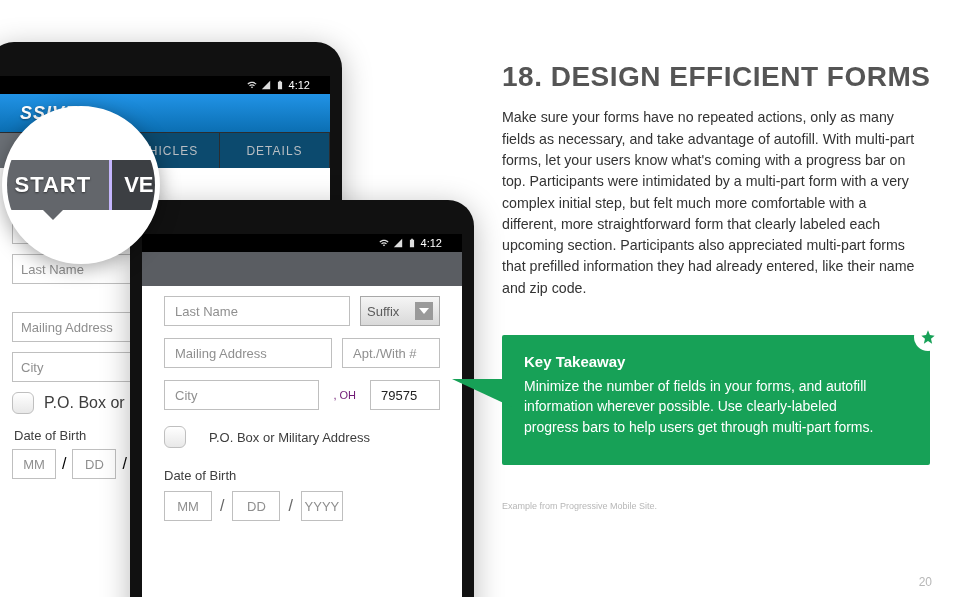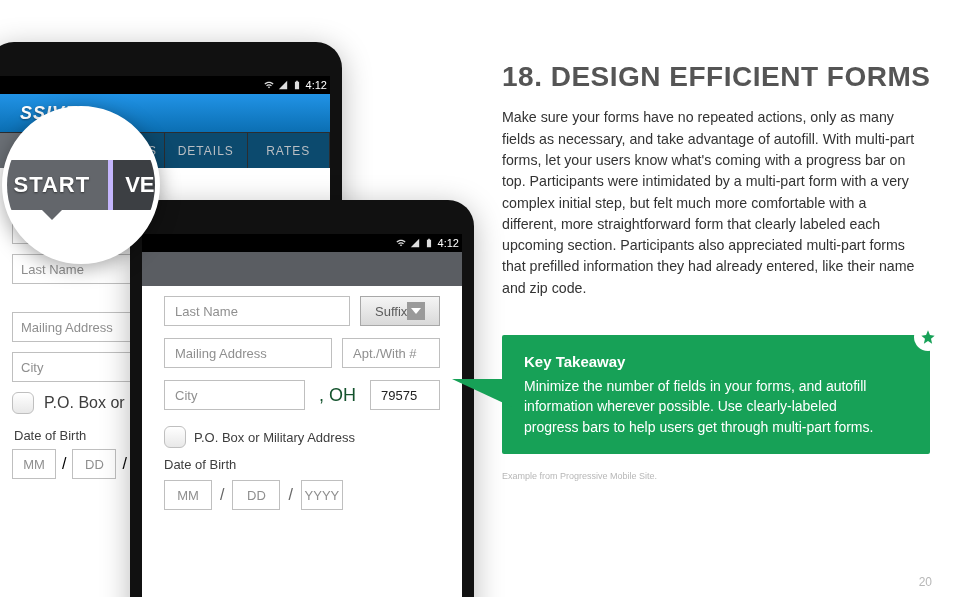--- a/index.html
+++ b/index.html
@@ -2,35 +2,35 @@
 <html><head>
 <meta charset="utf-8">
 <style>
 *{margin:0;padding:0;box-sizing:border-box}
 body{font-family:Helvetica,Arial,sans-serif;width:954px;height:597px;background:#fff;position:relative;overflow:hidden}
 
 
 .right{position:absolute;left:502px;top:0;width:430px;height:498px}
 .title{font-size:28px;font-weight:800;letter-spacing:.5px;color:#555;line-height:1.05;margin-top:62px;text-transform:uppercase}
 .body{font-size:14.2px;line-height:1.5;color:#333;margin-top:16px;padding-right:10px}
-.callout{background:#17a157;color:#fff;margin-top:36px;border-radius:2px;padding:18px 48px 17px 22px;position:relative;width:428px}
+.callout{background:#17a157;color:#fff;margin-top:36px;border-radius:2px;padding:18px 48px 28px 22px;position:relative;width:428px}
 .callout h3{font-size:15px;font-weight:700;margin-bottom:6px}
 .callout p{font-size:14px;line-height:1.45}
 .star{position:absolute;right:-12px;top:-12px;width:28px;height:28px;border-radius:50%;background:#fff;display:flex;align-items:center;justify-content:center}
 .star svg{width:16px;height:16px;fill:#17a157}
 .callout:before{content:"";position:absolute;left:-50px;top:44px;border-top:28px solid #17a157;border-left:60px solid transparent;border-bottom:4px solid transparent}
-.caption{font-size:9px;color:#b7b7b7;margin-top:17px}
+.caption{font-size:9px;color:#b7b7b7;margin-top:36px}
 .pageno{position:absolute;right:22px;bottom:8px;font-size:12px;color:#b7b7b7}
 
 
 .phone{position:absolute;background:#111;border-radius:26px;box-shadow:0 6px 30px rgba(0,0,0,.28)}
 .phoneA{left:-12px;top:42px;width:354px;height:560px;padding:34px 12px 0}
 .phoneB{left:130px;top:200px;width:344px;height:520px;padding:34px 12px 0}
 .screen{background:#fff;width:100%;height:100%;position:relative;overflow:hidden}
-.screenA .status,.screenB .status{background:#000;color:#fff;font-size:11px;height:18px;display:flex;justify-content:flex-end;align-items:center;padding-right:3px;gap:4px}
+.screenA .status,.screenB .status{background:#000;color:#fff;font-size:11px;height:18px;display:flex;justify-content:flex-end;align-items:center;padding-right:20px;gap:4px}
 .status svg{height:10px;fill:#ddd}
 
 
 .hdrA{background:linear-gradient(#2193e6,#0b6fb3);height:38px;color:#fff;font-style:italic;font-weight:800;font-size:18px;letter-spacing:1px;display:flex;align-items:center;padding-left:20px;text-shadow:0 1px 2px rgba(0,0,0,.4)}
 .hdrA sup{font-size:8px;vertical-align:super}
 .tabsA{display:flex;background:#0c4a6e;height:36px;border-top:1px solid #2b2d30}
 .tabsA .tab{flex:1;border-right:1px solid #2b2d30;display:flex;align-items:center;justify-content:center;color:#b9bec3;font-size:12px;letter-spacing:1px}
 .tabsA .tab.active{background:#6b7076;color:#fff;font-weight:700}
 .lead{color:#f15a22;font-size:21px;font-weight:600;margin:12px 0 10px 14px}
 .field{border:1px solid #bfbfbf;height:30px;margin:0 12px 10px;padding:0 8px;color:#8f8f8f;font-size:13px;display:flex;align-items:center}
@@ -38,42 +38,42 @@
 .row{display:flex;align-items:center;margin:0 12px 10px;gap:6px;flex-wrap:wrap}
 .check{display:flex;align-items:center;gap:10px;margin:4px 12px 14px}
 .check .box{width:22px;height:22px;border:1px solid #bfbfbf;border-radius:6px;background:linear-gradient(#fff,#e8e8e8)}
 .check span{font-size:16px;color:#3d3d3d}
 .lablA{font-size:13px;color:#3d3d3d;margin:0 0 6px 14px;display:block}
 
 
 .screenB .whiteForm{padding:10px 22px}
 .bField{border:1px solid #bfbfbf;height:30px;padding:0 10px;color:#8f8f8f;font-size:13px;display:flex;align-items:center;width:100%}
 .bRow{display:flex;gap:10px;margin-bottom:12px;align-items:center}
-.bSuffix{width:80px;background:linear-gradient(#f5f5f5,#d9d9d9);border:1px solid #a8a8a8;height:30px;display:flex;align-items:center;justify-content:space-between;padding:0 14px;font-size:13px;color:#5b5b5b}
+.bSuffix{width:80px;background:linear-gradient(#f5f5f5,#d9d9d9);border:1px solid #a8a8a8;height:30px;display:flex;align-items:center;justify-content:space-between;padding:0 6px;font-size:13px;color:#5b5b5b}
 .bSuffix .tri{width:18px;height:18px;background:#9a9a9a;display:flex;align-items:center;justify-content:center}
 .bSuffix .tri svg{width:10px;height:10px;fill:#fff}
 .bApt{width:98px}
 .bCity{flex:1;min-width:0}
 .stateZip{display:flex;gap:10px;align-items:center;margin-bottom:16px}
-.statelbl{font-size:18px;color:#14532d;margin:0 4px}
+.statelbl{font-size:11px;color:#701a75;margin:0 4px}
 .bZip{width:70px;color:#222;font-weight:500}
-.bCheck{display:flex;align-items:center;gap:8px;margin-bottom:9px}
+.bCheck{display:flex;align-items:center;gap:23px;margin-bottom:20px}
 .bCheck .box{width:22px;height:22px;border:1px solid #bfbfbf;border-radius:6px;background:linear-gradient(#fff,#e8e8e8)}
 .bCheck span{font-size:13px;color:#3d3d3d}
 .bLbl{font-size:13px;color:#3d3d3d;margin-bottom:8px}
 .dob .sm{width:48px;text-align:center;justify-content:center}
 .dob .yy{width:42px;text-align:center;justify-content:center}
 .dob .slash{color:#666;font-size:16px;margin:0 -2px}
 
 
 .mag{position:absolute;left:2px;top:106px;width:158px;height:158px;border-radius:50%;background:#fff;border:5px solid #fff;box-shadow:0 4px 20px rgba(0,0,0,.35);display:flex;align-items:center;justify-content:center;overflow:hidden}
 .mag .inner{display:flex;align-items:center}
 .mag .start{background:#63666b;color:#fff;font-weight:800;font-size:22px;letter-spacing:1px;height:50px;padding:0 18px;display:flex;align-items:center;text-shadow:0 1px 2px rgba(0,0,0,.5);position:relative}
 .mag .start:after{content:"";position:absolute;left:50%;bottom:-10px;transform:translateX(-50%);border-left:10px solid transparent;border-right:10px solid transparent;border-top:10px solid #63666b}
-.mag .next{background:#3c3f43;color:#fff;font-weight:700;font-size:22px;height:50px;padding:0 12px;display:flex;align-items:center;border-left:5px solid #c4b5fd}
+.mag .next{background:#3c3f43;color:#fff;font-weight:700;font-size:22px;height:50px;padding:0 12px;display:flex;align-items:center;border-left:3px solid #c4b5fd}
 </style>
 </head>
 <body>
 
 <div class="phone phoneA">
   <div class="screen screenA">
     <div class="status">
       <svg viewBox="0 0 24 24">
           <path d="M1 9l2 2c4.97-4.97 13.03-4.97 18 0l2-2C16.93 2.93 7.07 2.93 1 9zm8 8 3 3 3-3c-1.66-1.66-4.34-1.66-6 0zm-4-4 2 2c2.76-2.76 7.24-2.76 10 0l2-2C15.14 9.14 8.86 9.14 5 13z"></path>
         </svg>
@@ -86,21 +86,20 @@
       <span>4:12</span>
     </div>
     <div class="hdrA">
       <span>SSIVE</span>
         <sup>®</sup>
     </div>
     <div class="tabsA">
       <div class="tab active">START</div>
       <div class="tab">VEHICLES</div>
       <div class="tab">DETAILS</div>
-      <div class="tab">RATES</div>
     </div>
     <div class="lead">Let's</div>
     <div class="field">First Name</div>
     <div class="field">Last Name</div>
     <div style="height:18px"></div>
     <div class="field">Mailing Address</div>
     <div class="field">City</div>
     <div class="check">
       <div class="box"></div>
       <span>P.O. Box or M</span>

